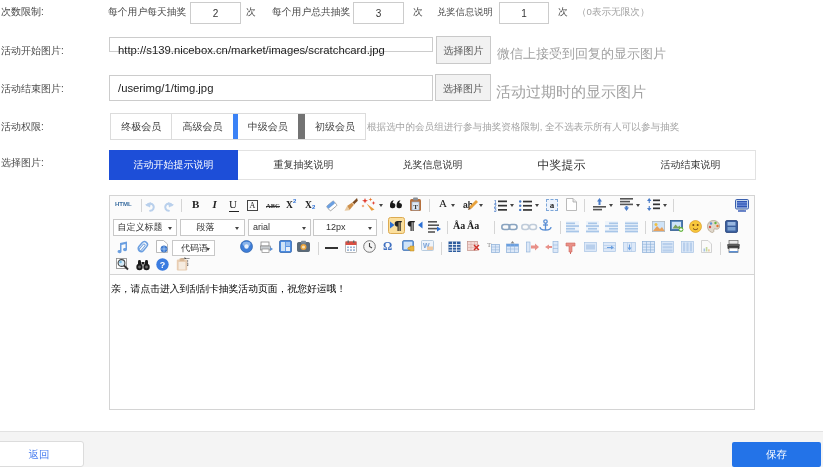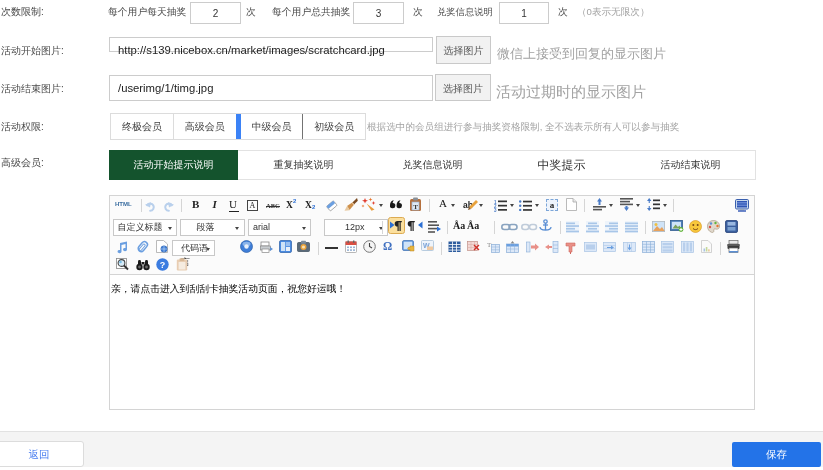--- a/index.html
+++ b/index.html
@@ -30,26 +30,26 @@
 <div class="ab gray" style="left:497px;top:45px;font-size:13px">微信上接受到回复的显示图片</div>
 <div class="ab lbl" style="left:1px;top:82px">活动结束图片:</div>
 <div class="ab inp" style="left:109px;top:75px;width:324px;height:26px;line-height:24px;padding-left:8px;font-size:11.3px;color:#222">/userimg/1/timg.jpg</div>
 <div class="ab" style="left:435px;top:74px;width:56px;height:27px;line-height:27px;text-align:center;background:#f2f2f2;border:1px solid #c9c9c9;box-sizing:border-box;font-size:10px;color:#555">选择图片</div>
 <div class="ab gray" style="left:496px;top:83px;font-size:15px">活动过期时的显示图片</div>
 <div class="ab lbl" style="left:1px;top:120px">活动权限:</div>
 <div class="ab" style="left:110px;top:113px;width:256px;height:27px;border:1px solid #dcdcdc;box-sizing:border-box;display:flex">
     <div style="flex:1;text-align:center;line-height:25px;font-size:10px;color:#444">终极会员</div>
     <div style="flex:1;border-left:1px solid #dcdcdc;text-align:center;line-height:25px;font-size:10px;color:#444">高级会员</div>
     <div style="flex:1;border-left:5px solid #3b82f6;text-align:center;line-height:25px;font-size:10px;color:#444">中级会员</div>
-    <div style="flex:1;border-left:1px solid #737373;text-align:center;line-height:25px;font-size:10px;color:#444">初级会员</div>
+    <div style="flex:1;border-left:7px solid #737373;text-align:center;line-height:25px;font-size:10px;color:#444">初级会员</div>
   </div>
 <div class="ab gray" style="left:367px;top:120.5px;font-size:9.6px">根据选中的会员组进行参与抽奖资格限制, 全不选表示所有人可以参与抽奖</div>
-<div class="ab lbl" style="left:1px;top:156px">高级会员:</div>
+<div class="ab lbl" style="left:1px;top:156px">选择图片:</div>
 <div class="ab" style="left:109px;top:150px;width:647px;height:30px;border:1px solid #e2e2e2;box-sizing:border-box;display:flex">
-    <div style="flex:1;background:#14532d;color:#fff;text-align:center;line-height:28px;font-size:10px;margin:-1px 1px -1px -1px;padding:1px 0">活动开始提示说明</div>
+    <div style="flex:1;background:#1d4ed8;color:#fff;text-align:center;line-height:28px;font-size:10px;margin:-1px 1px -1px -1px;padding:1px 0">活动开始提示说明</div>
     <div style="flex:1;text-align:center;line-height:28px;font-size:10px;color:#333">重复抽奖说明</div>
     <div style="flex:1;text-align:center;line-height:28px;font-size:10px;color:#333">兑奖信息说明</div>
     <div style="flex:1;text-align:center;line-height:28px;font-size:12px;color:#333">中奖提示</div>
     <div style="flex:1;text-align:center;line-height:28px;font-size:10px;color:#333">活动结束说明</div>
   </div>
 <div class="ab" style="left:109px;top:195px;width:646px;height:215px;border:1px solid #d4d4d4;box-sizing:border-box;background:#fff"></div>
 <div class="ab" style="left:110px;top:196px;width:644px;height:79px;background:#fbfbfb;border-bottom:1px solid #d4d4d4;box-sizing:border-box"></div>
 <div class="ab" style="left:111px;top:283px;font-size:9.8px;color:#000;white-space:nowrap">亲，请点击进入到刮刮卡抽奖活动页面，祝您好运哦！</div>
 <span class="ab" style="left:115px;top:201px;font-size:6px;color:#3a6da0;font-weight:bold;letter-spacing:0">HTML</span>
 <div class="ab sep" style="left:141px;top:199px;height:13px"></div>
@@ -167,21 +167,21 @@
       <line x1="2" y1="3.5" x2="12" y2="3.5"></line>
       <line x1="2" y1="5" x2="12" y2="5"></line>
       <line x1="2" y1="6.5" x2="12" y2="6.5"></line>
     </g>
     <rect x="5" y="10" width="4" height="1.3" fill="#9aa8b8"></rect>
     <rect x="3" y="11.3" width="8" height="1.4" fill="#2f55b4"></rect>
   </svg>
 <div class="ab dd" style="left:112.5px;top:219px;width:64.5px;height:17px;line-height:15px;padding-left:4px">自定义标题<span class="ar"></span></div>
 <div class="ab dd" style="left:179.5px;top:219px;width:65px;height:17px;line-height:15px;padding-left:16px">段落<span class="ar"></span></div>
 <div class="ab dd" style="left:248px;top:219px;width:63px;height:17px;line-height:15px;padding-left:4px">arial<span class="ar"></span></div>
-<div class="ab dd" style="left:324px;top:219px;width:64px;height:17px;line-height:15px;padding-left:20px">12px<span class="ar"></span></div>
+<div class="ab dd" style="left:313px;top:219px;width:64px;height:17px;line-height:15px;padding-left:12px">12px<span class="ar"></span></div>
 <div class="ab sep" style="left:382px;top:221px;height:13px"></div>
 <div class="ab" style="left:388px;top:217px;width:16.5px;height:16.5px;background:#fbdf9d;border:1.2px solid #dcab52;border-radius:2.5px;box-sizing:border-box"></div>
 <svg class="ic" style="left:390px;top:220px" width="13" height="12" viewBox="0 0 13 12">
     <path d="M0 1.5 L4.5 5 L0 8.5 Z" fill="#2b6fd4"></path>
     <path d="M7.5 1 A2.8 2.8 0 0 0 7.5 6.6 L7.5 11 L8.7 11 L8.7 2.2 L9.5 2.2 L9.5 11 L10.7 11 L10.7 2.2 L11.8 2.2 L11.8 1 Z" fill="#222"></path>
   </svg>
 <svg class="ic" style="left:409px;top:220px" width="14" height="12" viewBox="0 0 14 12">
     <path d="M1.5 1 A2.8 2.8 0 0 0 1.5 6.6 L1.5 11 L2.7 11 L2.7 2.2 L3.5 2.2 L3.5 11 L4.7 11 L4.7 2.2 L5.8 2.2 L5.8 1 Z" fill="#222"></path>
     <path d="M13.5 1.5 L9 5 L13.5 8.5 Z" fill="#2b6fd4"></path>
   </svg>

